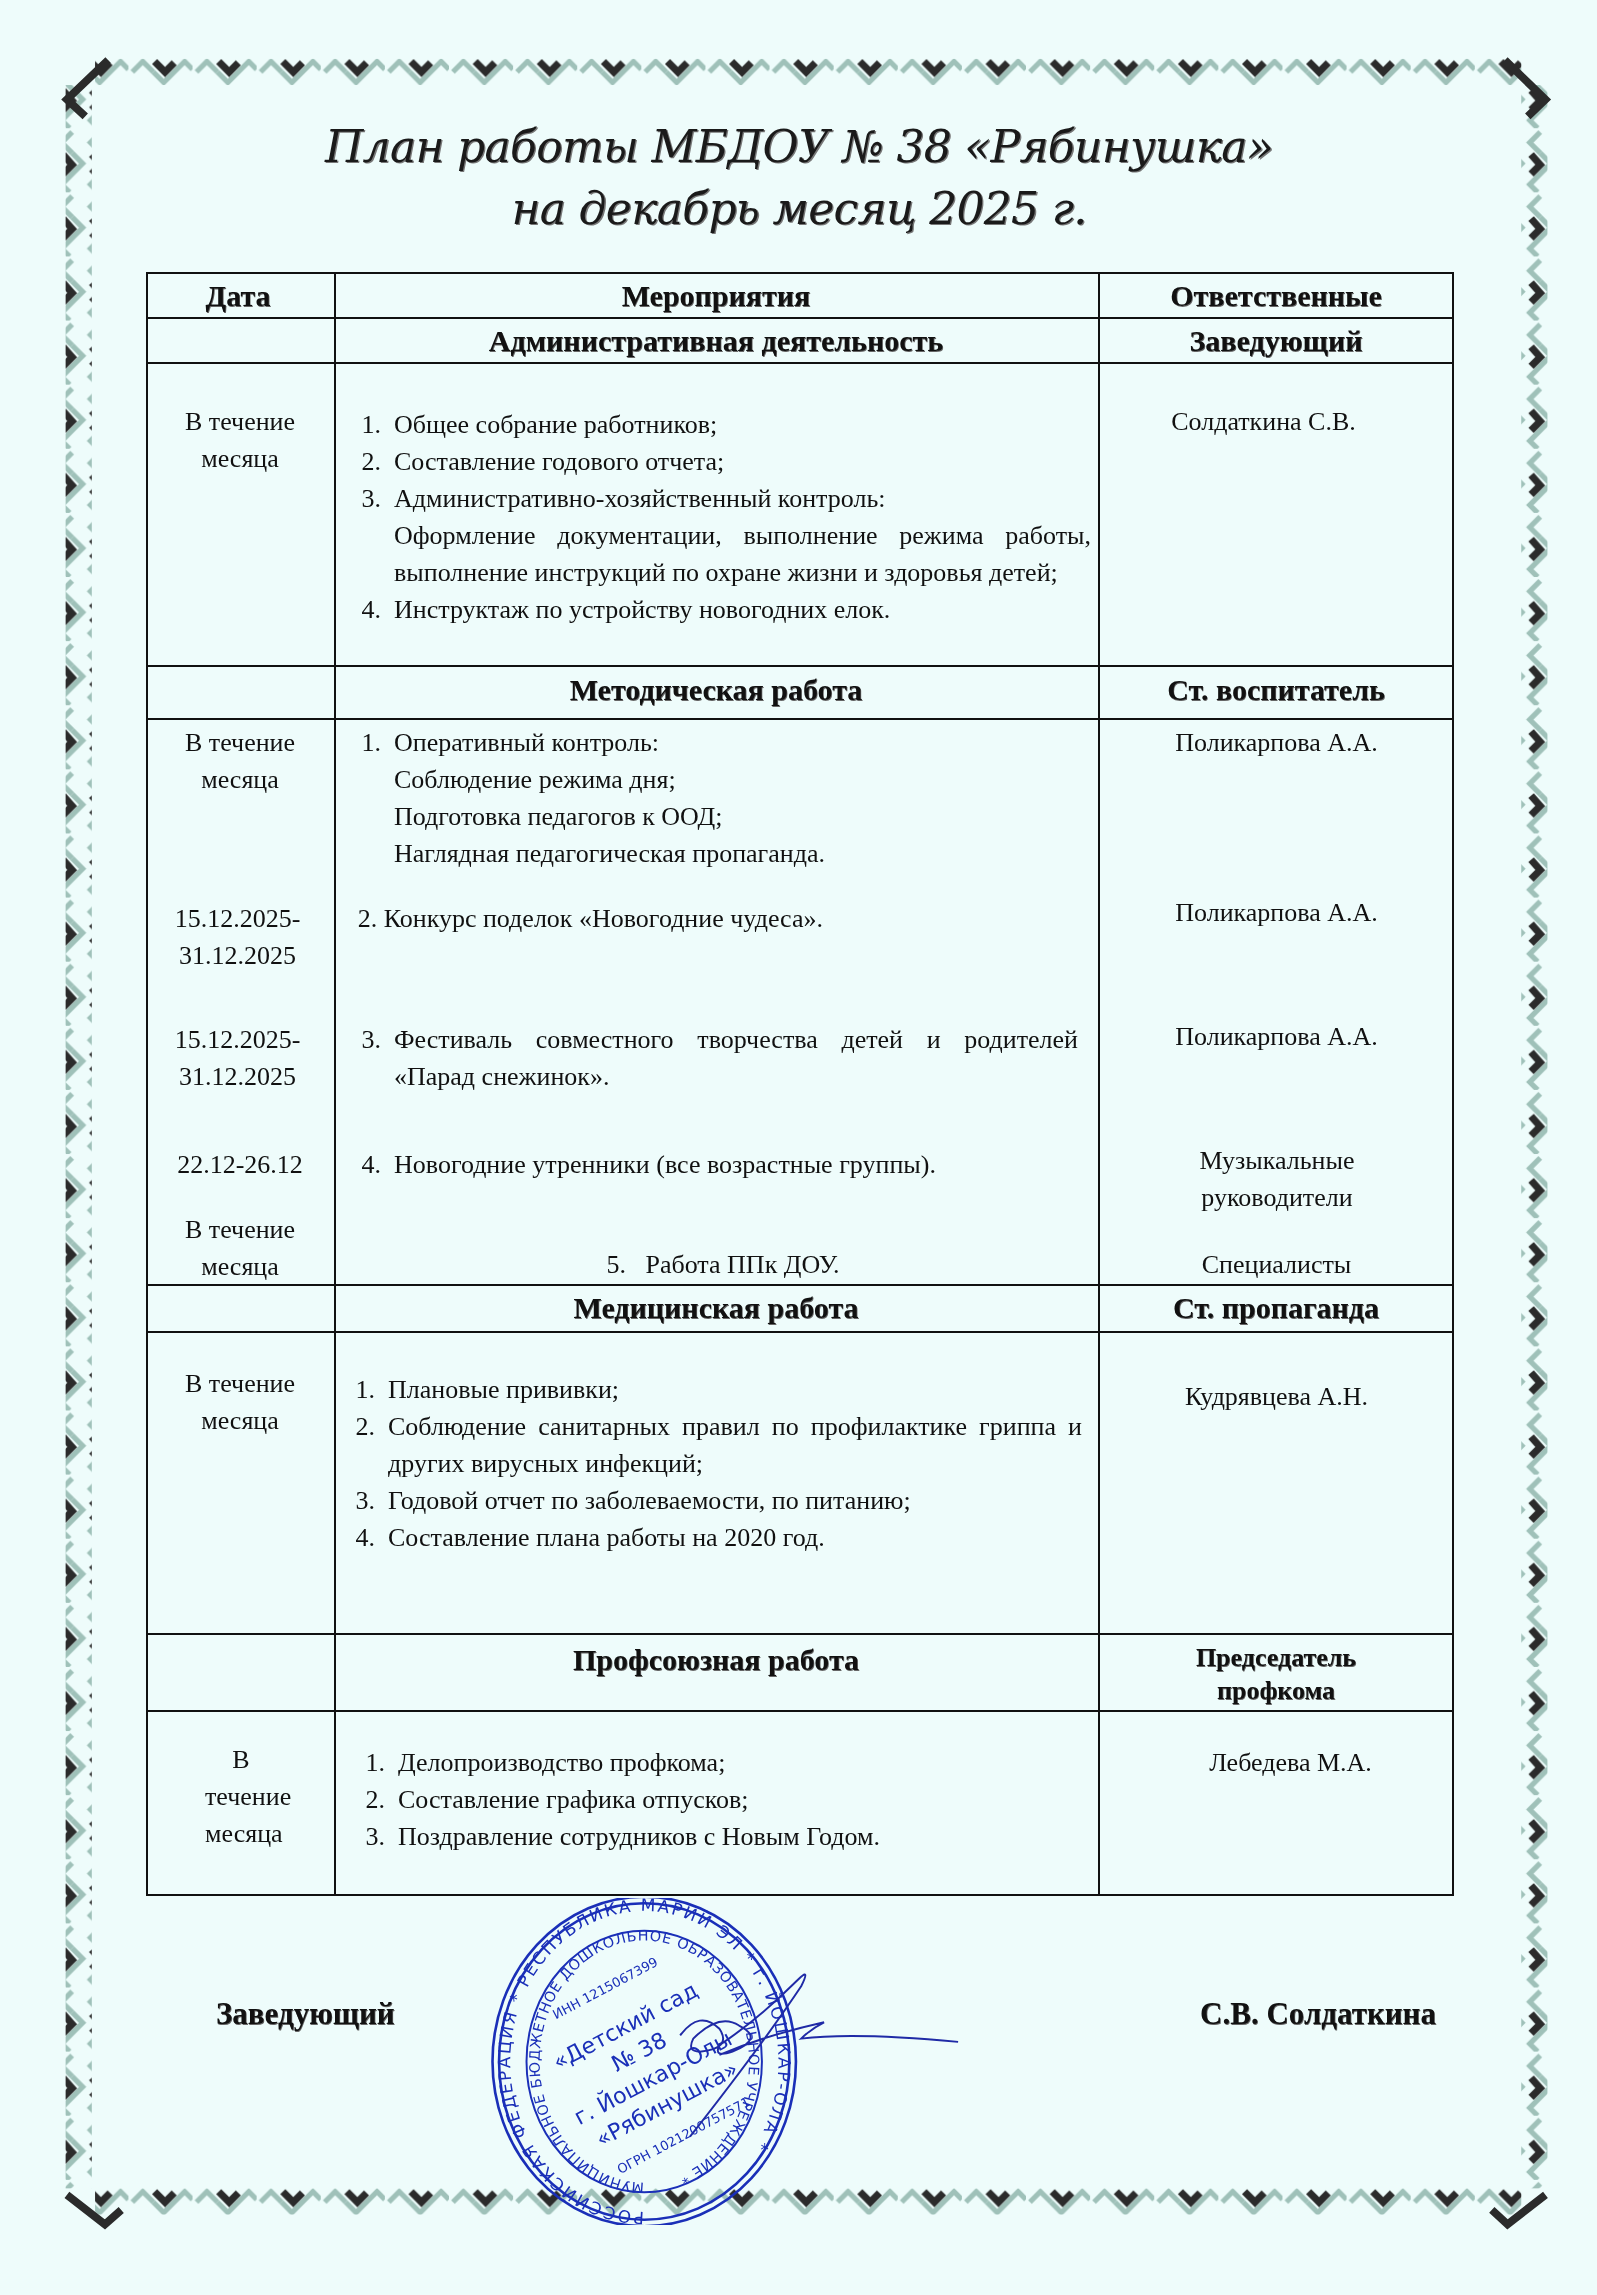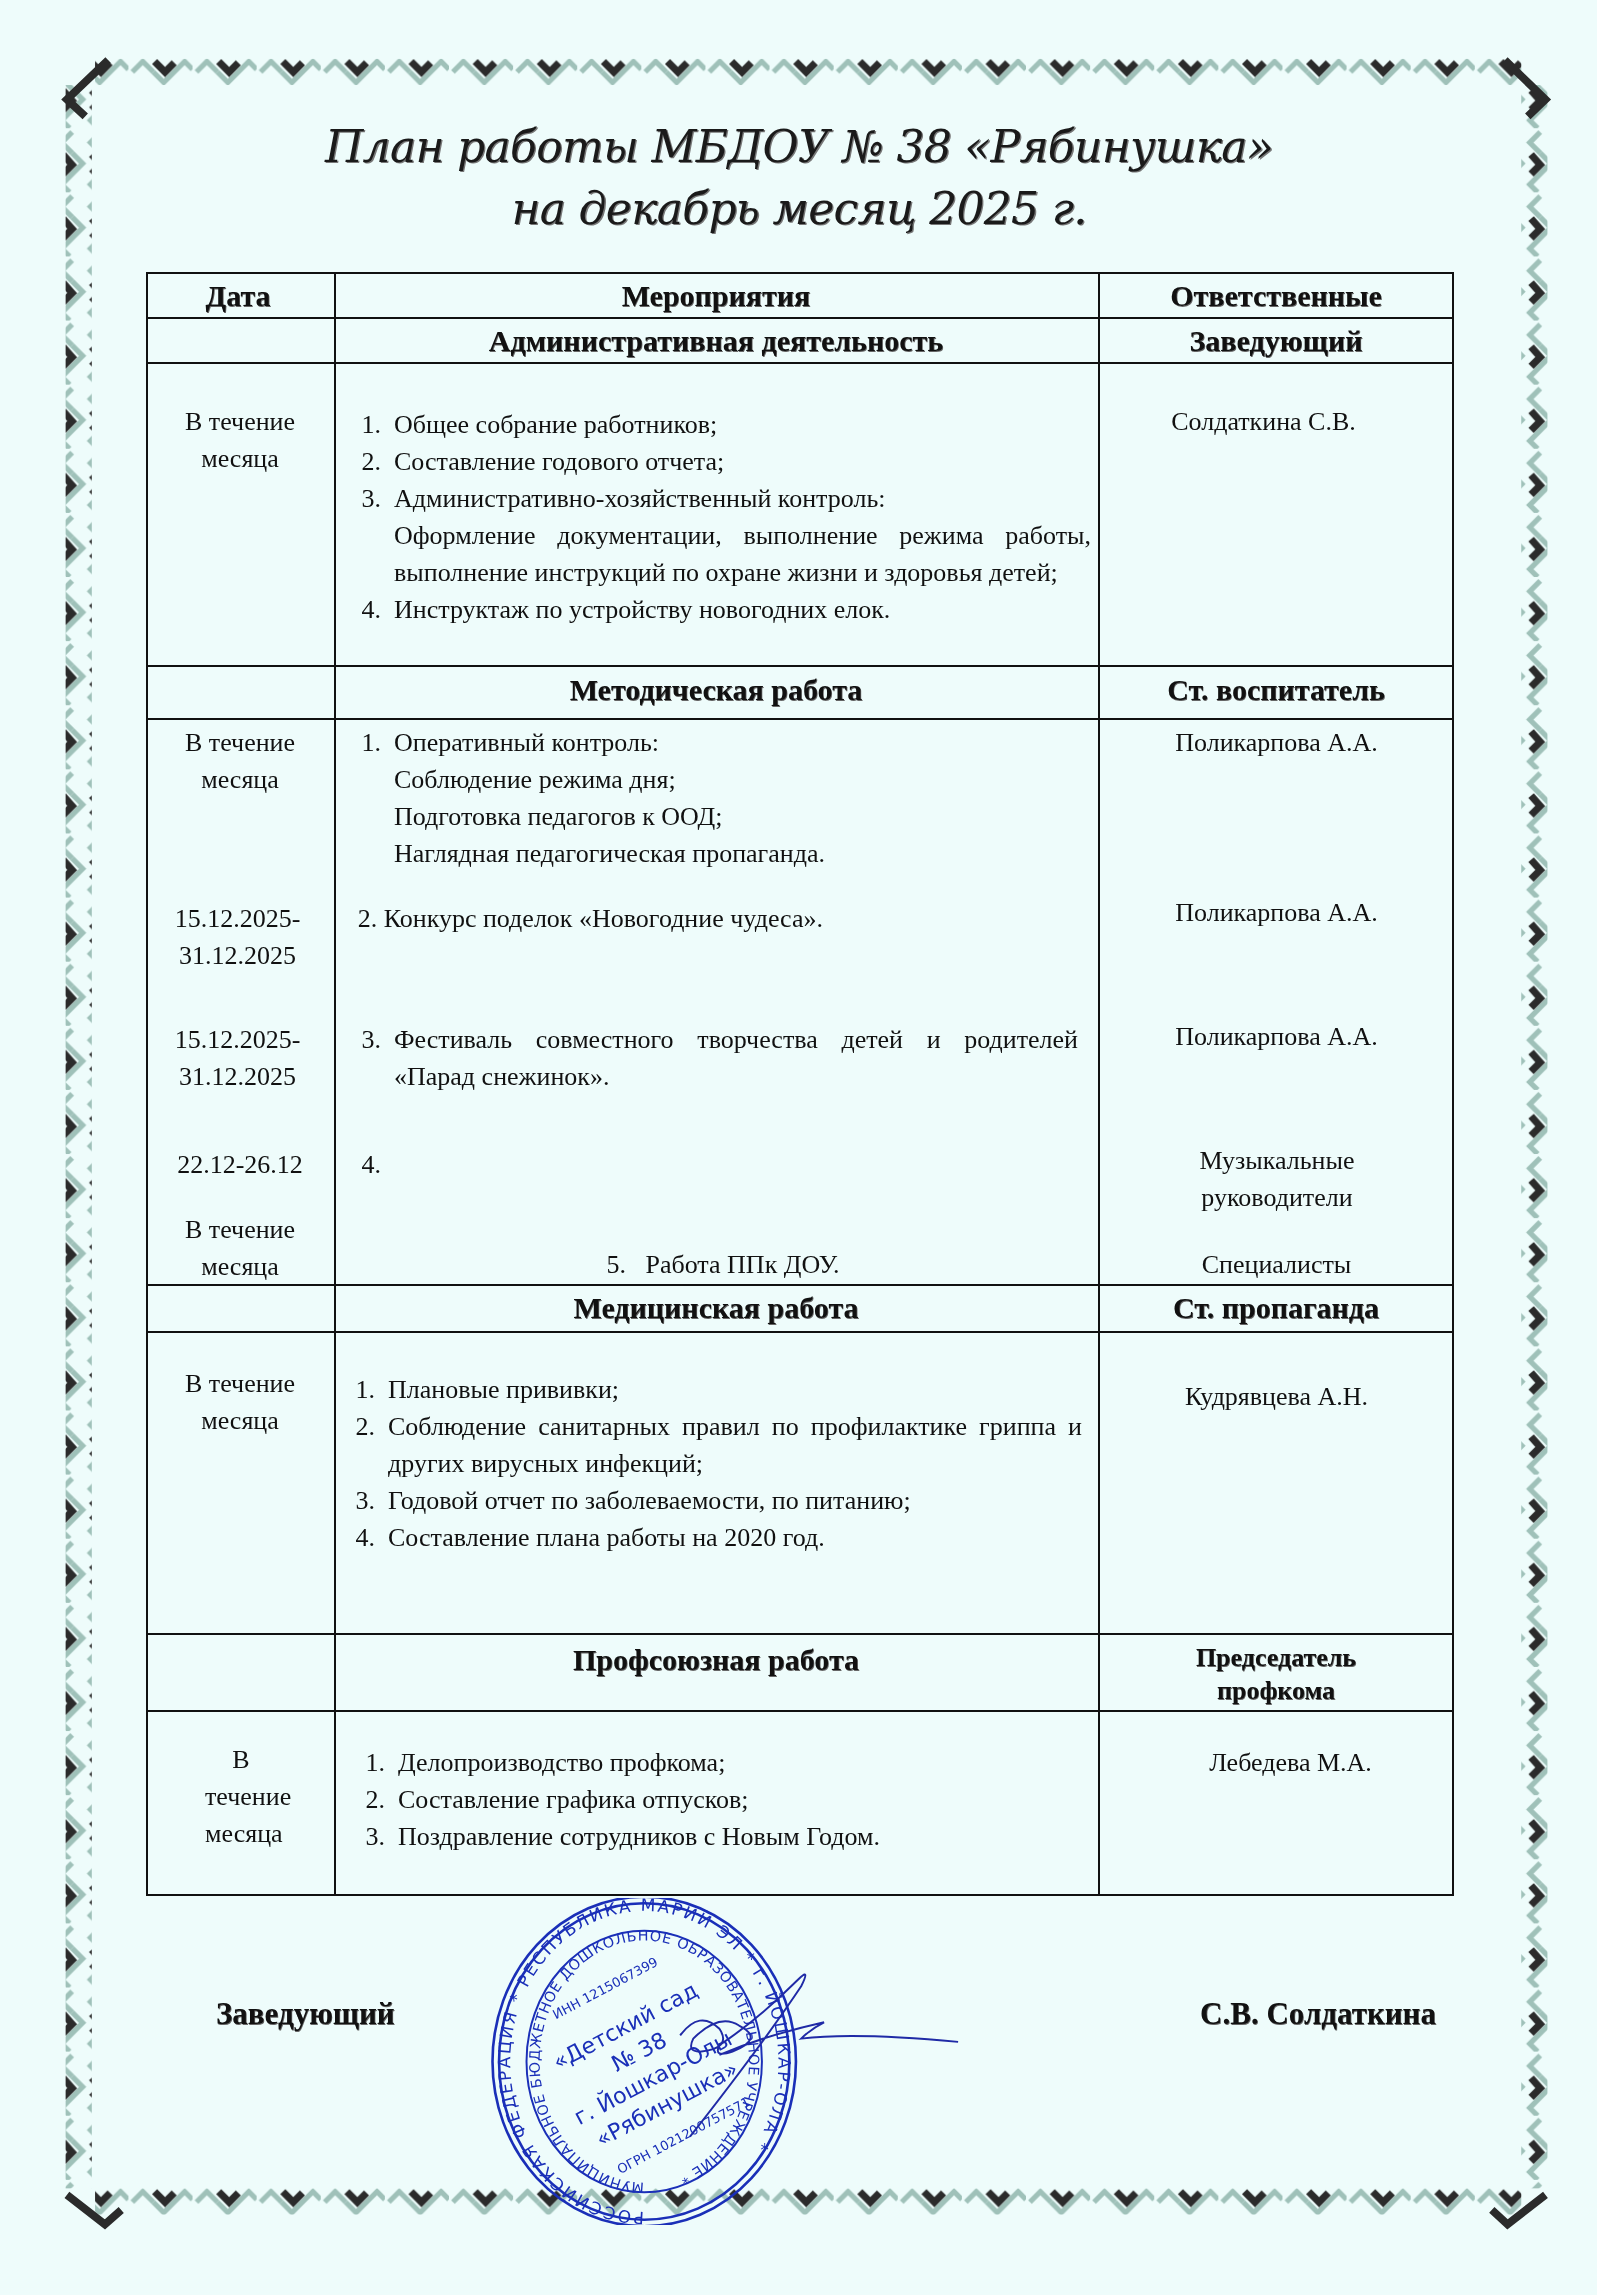--- a/index.html
+++ b/index.html
@@ -134,20 +134,21 @@
     </li>
       </ol>
   </div>
   <div class="cell txt center" style="left:955px;top:746px;width:351px;">Поликарпова А.А.</div>
 
   <div class="cell txt center" style="left:6.5px;top:874px;width:175px;">22.12-26.12</div>
   <div class="cell txt just" style="left:196px;top:874px;width:736px;">
     <ol class="items">
         <li>
       <span class="num">4.</span>
+      <span>Новогодние утренники (все возрастные группы).</span>
     </li>
       </ol>
   </div>
   <div class="cell txt center" style="left:1112px;top:870px;width:196px;margin-left:-79px;">Музыкальные руководители</div>
 
   <div class="cell txt center" style="left:6.5px;top:939px;width:175px;">В течение месяца</div>
   <div class="cell txt" style="left:196px;top:974px;width:749px;text-align:center;">
     <span style="margin-left:13px;margin-right:13px">5.</span>
     <span>Работа ППк ДОУ.</span>
   </div>

